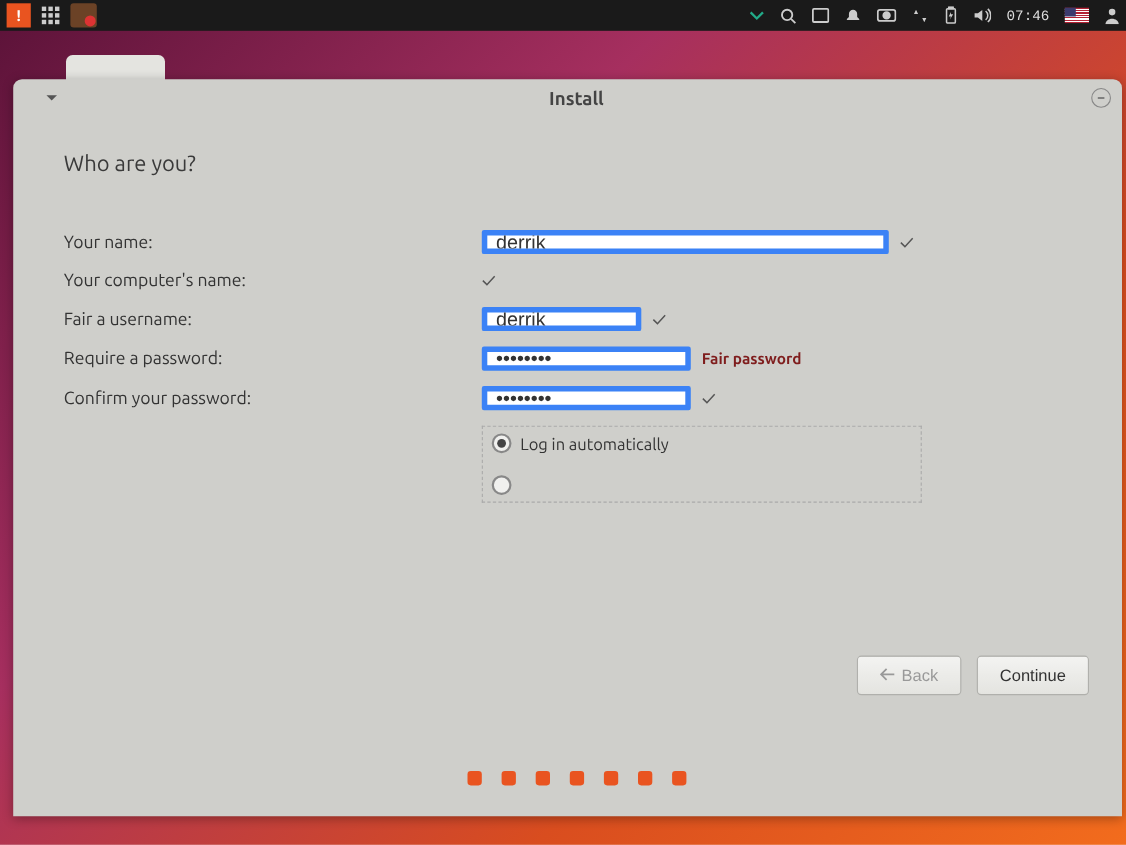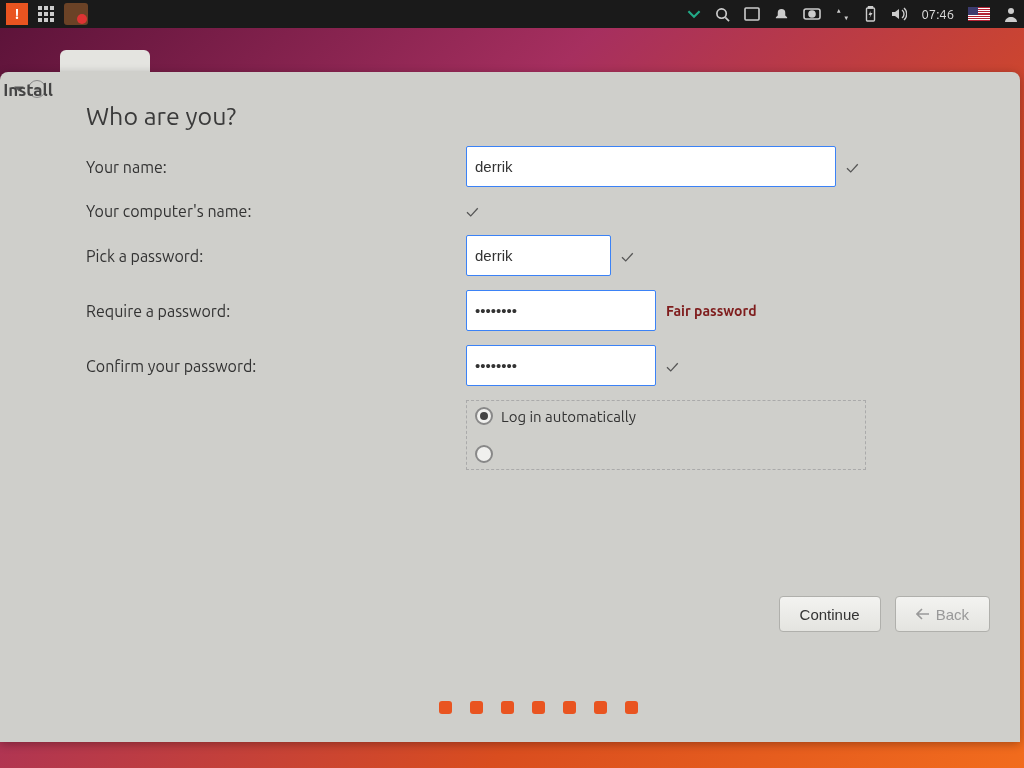--- a/index.html
+++ b/index.html
@@ -12,21 +12,21 @@
     height: 28px;
     background: #1a1a1a;
     color: #dcdcdc;
     display: flex;
     align-items: center;
     padding: 0 6px;
     font-size: 13px;
   }
   .panel-left { display: flex; align-items: center; gap: 10px; }
   .panel-right { margin-left: auto; display: flex; align-items: center; gap: 14px; }
-  .panel-icon, .panel-right > * { display: inline-flex; align-items: center; justify-content: center; }
+  .panel-icon, .panel-right > * { display: inline-flex; align-items: center; justify-content: center; font-family: Liberation Mono, monospace; }
   .logo-box {
     width: 22px; height: 22px;
     background: #e95420;
     display: flex; align-items: center; justify-content: center;
     color: #fff; font-weight: bold; font-size: 14px;
   }
   .grid-icon {
     display: inline-grid; grid-template-columns: repeat(3,4px); grid-template-rows: repeat(3,4px);
     gap: 2px;
   }
@@ -51,26 +51,26 @@
     position: absolute;
     top: 50px; left: 60px;
     width: 90px; height: 30px;
     background: #e4e4e0;
     border-radius: 6px 6px 0 0;
   }
 
   
   .window {
     position: absolute;
-    top: 72px; left: 0; right: 4px;
+    top: 72px; left: 12px; right: 4px;
     height: 670px;
     background: #cfcfcb;
     border-radius: 8px 8px 0 0;
     box-shadow: 0 2px 10px rgba(0,0,0,0.3);
-    display: flex; flex-direction: row;
+    display: flex; flex-direction: column; padding-left: 16px;
   }
   .titlebar {
     height: 34px;
     display: flex; align-items: center;
     padding: 0 10px;
     position: relative;
   }
   .titlebar .dropdown-btn {
     width: 18px; height: 18px;
     display:flex; align-items:center; justify-content:center;
@@ -86,39 +86,39 @@
     width: 18px; height:18px; border-radius:50%;
     border:1px solid #888; display:flex; align-items:center; justify-content:center;
     color:#666; font-size:12px;
   }
   .content {
     flex: 1;
     padding: 30px 30px 20px 30px;
     position: relative;
   }
   .heading {
-    font-size: 25px; color:#3a3a3a; font-weight: 400; margin-bottom: 16px;
+    font-size: 20px; color:#3a3a3a; font-weight: 400; margin-bottom: 50px;
   }
   .form {
     display: grid;
     grid-template-columns: 380px auto;
     row-gap: 14px;
     align-items: center;
   }
   .form-label {
     text-align: left; padding-right: 10px;
     font-size: 16px; color:#333;
   }
   .field-wrap { display:flex; align-items:center; gap:10px; }
   input[type="text"], input[type="password"] {
-    height: 41px;
-    border: 1px solid #3b82f6;
+    height: 22px;
+    border: 5px solid #3b82f6;
     background: #fff;
     padding: 0 8px;
-    font-size: 15px;
+    font-size: 18px;
     color:#333;
     border-radius: 2px;
   }
   .in-name { width: 370px; }
   .in-computer { width: 200px; }
   .in-username { width: 145px; }
   .in-password { width: 190px; }
   .check { color:#555; font-size:18px; }
   .helper {
     grid-column: 2; font-size: 13px; color:#555; margin-top:-8px; margin-bottom:6px;
@@ -267,21 +267,21 @@
         <input type="text" class="in-name" value="derrik" style="">
         <span class="check">✓</span>
       </div>
 
       <div class="form-label">Your computer's name:</div>
       <div class="field-wrap">
         <span class="check">✓</span>
       </div>
 
 
-      <div class="form-label">Pick a password:</div>
+      <div class="form-label">Fair a username:</div>
       <div class="field-wrap">
         <input type="text" class="in-username" value="derrik" style="">
         <span class="check">✓</span>
       </div>
 
       <div class="form-label">Require a password:</div>
       <div class="field-wrap">
         <input type="text" class="in-password" value="••••••••" style="">
         <span class="pw-strength">Fair password</span>
       </div>
@@ -298,31 +298,31 @@
           <span class="radio checked"></span>
           <span>Log in automatically</span>
         </div>
         <div class="radio-row">
           <span class="radio"></span>
         </div>
       </div>
     </div>
 
     <div class="buttons">
-      <button class="btn">
-        <span>Continue</span>
-      </button>
       <button class="btn disabled">
         <span class="arrow-left">
           <svg width="14" height="12" viewBox="0 0 14 12" fill="none" stroke="#999" stroke-width="1.6">
               <path d="M6 1 L1 6 L6 11 M1 6 H13"></path>
             </svg>
         </span>
         <span>Back</span>
       </button>
+      <button class="btn">
+        <span>Continue</span>
+      </button>
     </div>
 
     <div class="dots">
       <span class="dot"></span>
       <span class="dot"></span>
       <span class="dot"></span>
       <span class="dot"></span>
       <span class="dot"></span>
       <span class="dot"></span>
       <span class="dot"></span>

